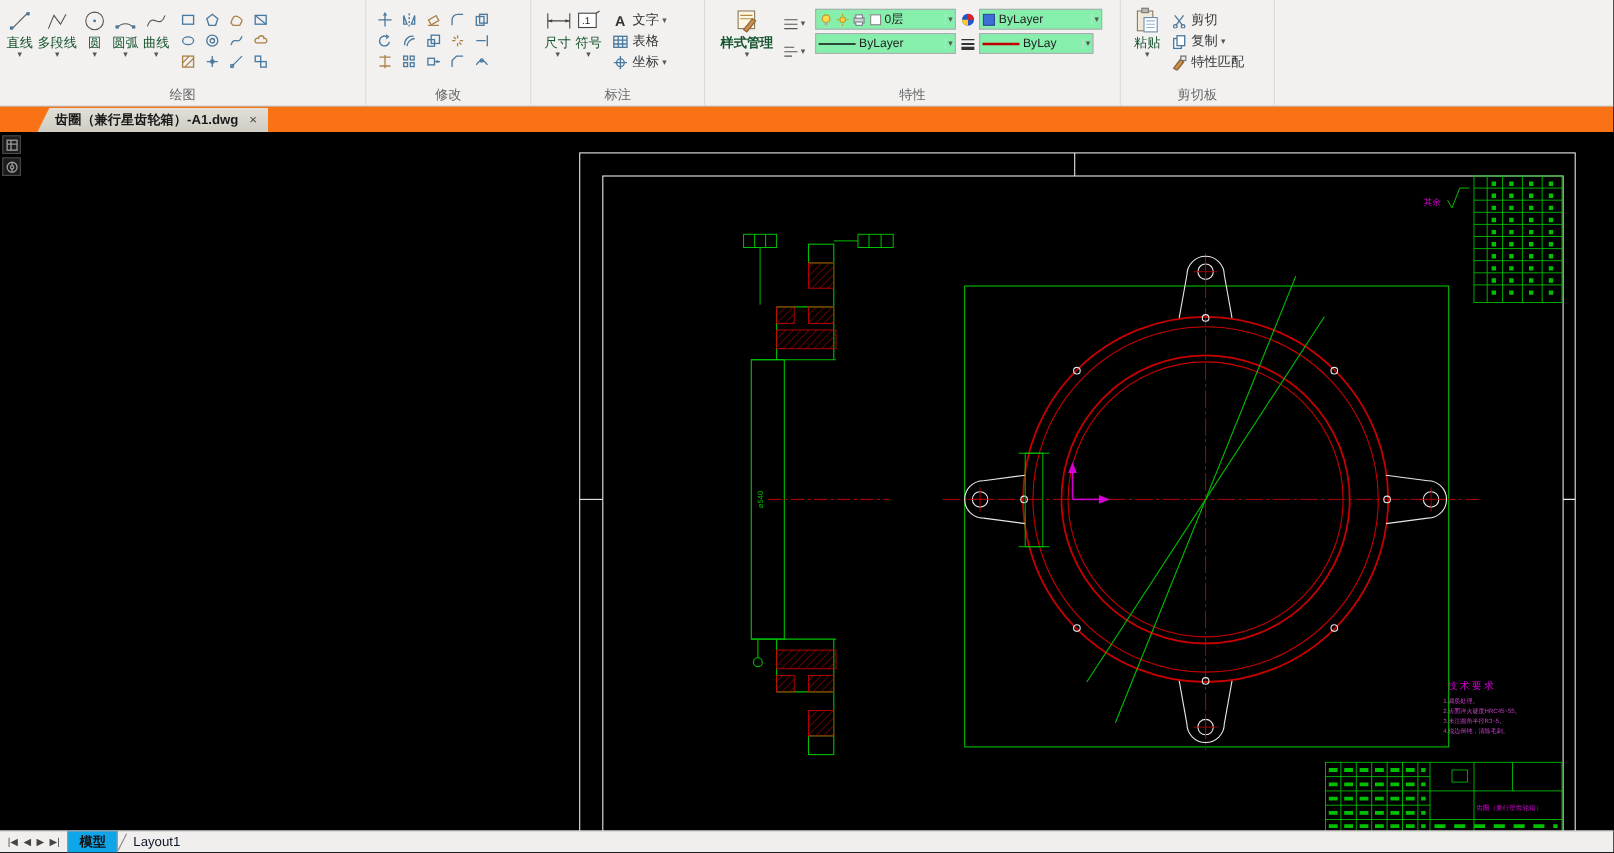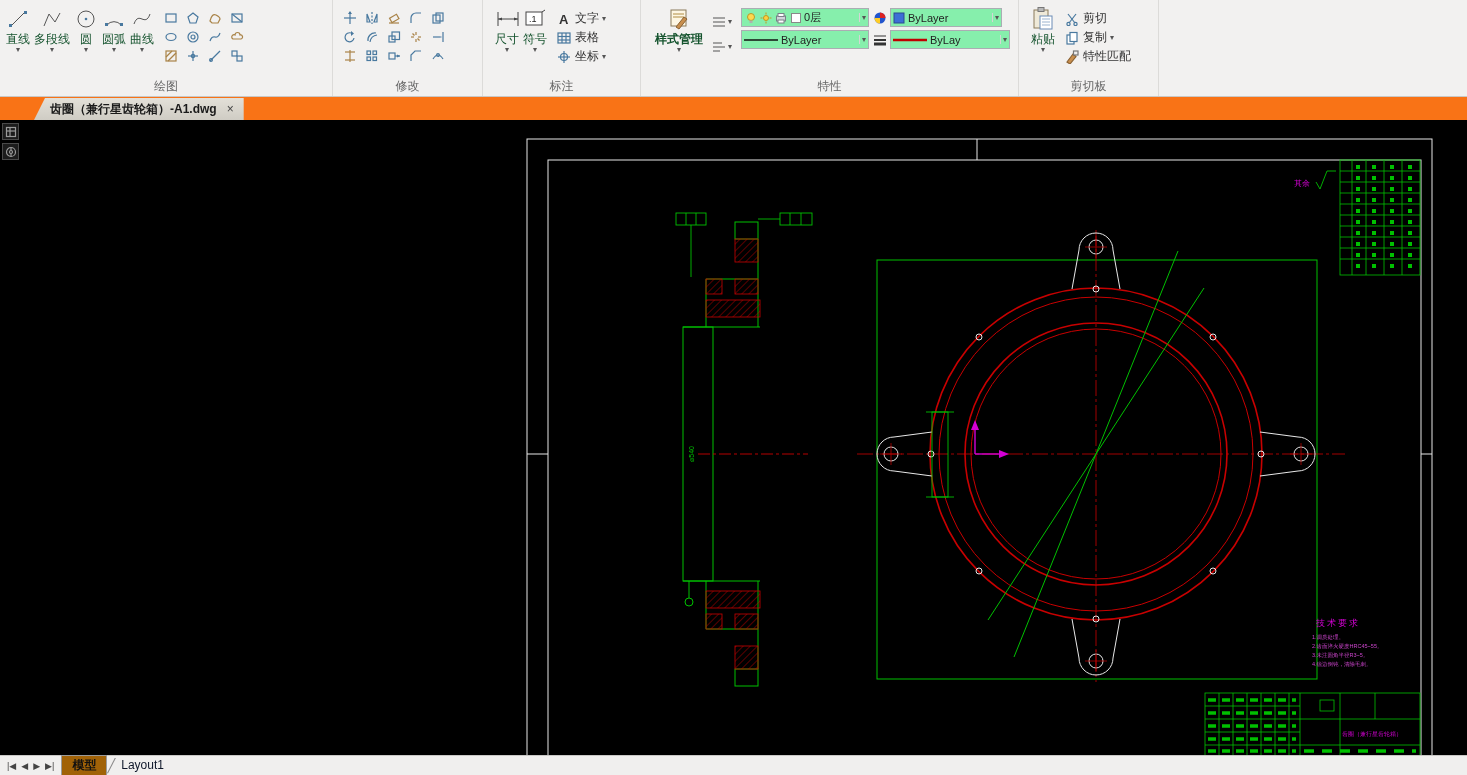--- a/index.html
+++ b/index.html
@@ -37,21 +37,21 @@
 
   
   .canvas{position:absolute;top:137px;left:0;width:1467px;height:635px;background:#000;}
   .corner-tools{position:absolute;top:-14px;left:2px;display:flex;flex-direction:column;gap:3px;z-index:5;}
   .ct{width:17px;height:17px;background:#1c1c1c;border:1px solid #4a4a4a;display:flex;align-items:center;justify-content:center;}
   .ct svg{stroke:#9a9a9a;fill:none;stroke-width:1.2;}
 
   
   .statusbar{position:absolute;top:755px;left:0;width:1467px;height:20px;background:#f0efee;border-top:1px solid #c9c8c6;display:flex;align-items:center;font-size:11px;color:#333;}
   .nav{display:flex;align-items:center;gap:5px;padding:0 7px;font-size:9px;color:#444;}
-  .mtab{background:#a16207;border:1px solid #9a9a9a;border-bottom:none;padding:1px 10px 2px 10px;font-size:12px;font-weight:bold;color:#111;}
+  .mtab{background:#0ea5e9;border:1px solid #9a9a9a;border-bottom:none;padding:1px 10px 2px 10px;font-size:12px;font-weight:bold;color:#111;}
   .ltab{padding:1px 10px 2px 6px;font-size:12px;color:#0f172a;}
   .slant{color:#8a8a8a;font-size:13px;}
 </style>
 </head>
 <body>
 
 <div id="app">
 
   <div class="ribbon">
 
@@ -435,21 +435,21 @@
             <span class="grow">ByLayer</span>
             <span class="caret">▾</span>
           </div>
           <span class="lg">
               <svg width="14" height="12">
                 <line x1="1" y1="2" x2="13" y2="2" stroke="#333" stroke-width="1"></line>
                 <line x1="1" y1="6" x2="13" y2="6" stroke="#333" stroke-width="2"></line>
                 <line x1="1" y1="10" x2="13" y2="10" stroke="#333" stroke-width="3"></line>
               </svg>
             </span>
-          <div class="combo" style="width:120px;">
+          <div class="combo" style="width:104px;">
             <svg width="34" height="6" style="margin-right:3px;">
                 <line x1="0" y1="3" x2="34" y2="3" stroke="#c00000" stroke-width="2.4"></line>
               </svg>
             <span class="grow">ByLay</span>
             <span class="caret">▾</span>
           </div>
         </div>
       </div>
       <div class="rgroup-label">特性</div>
     </div>

